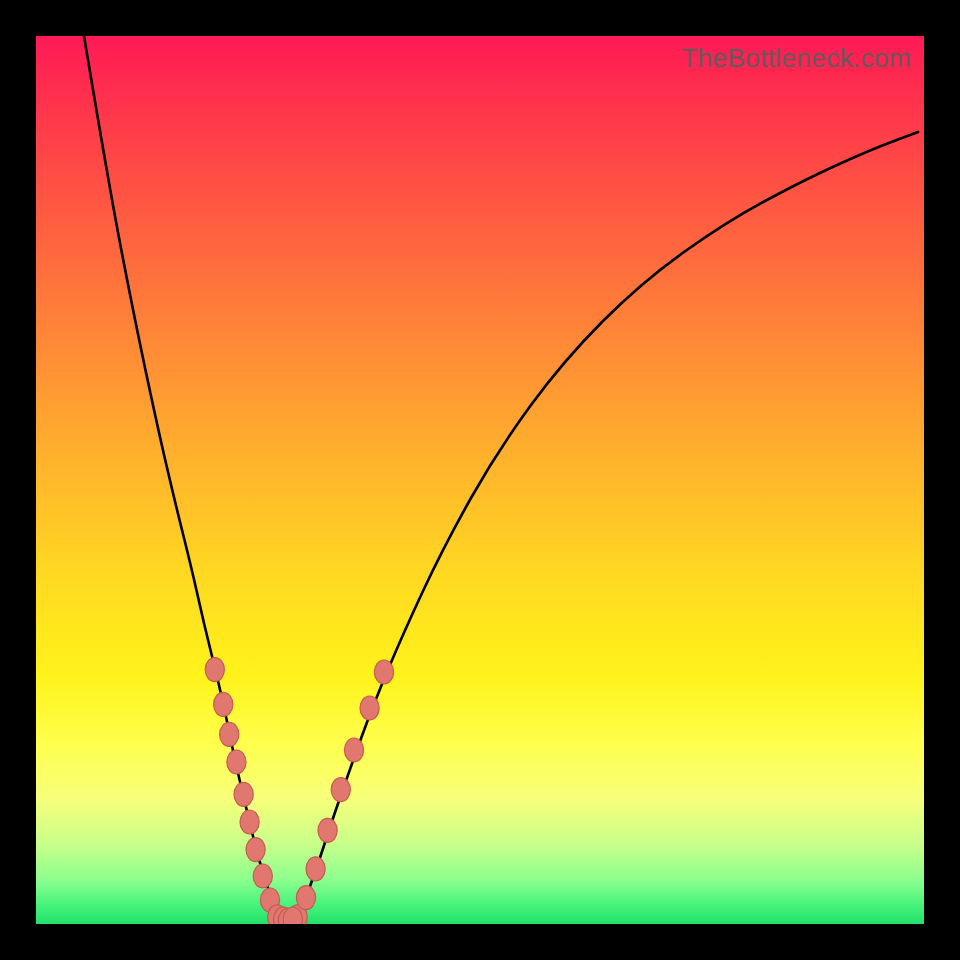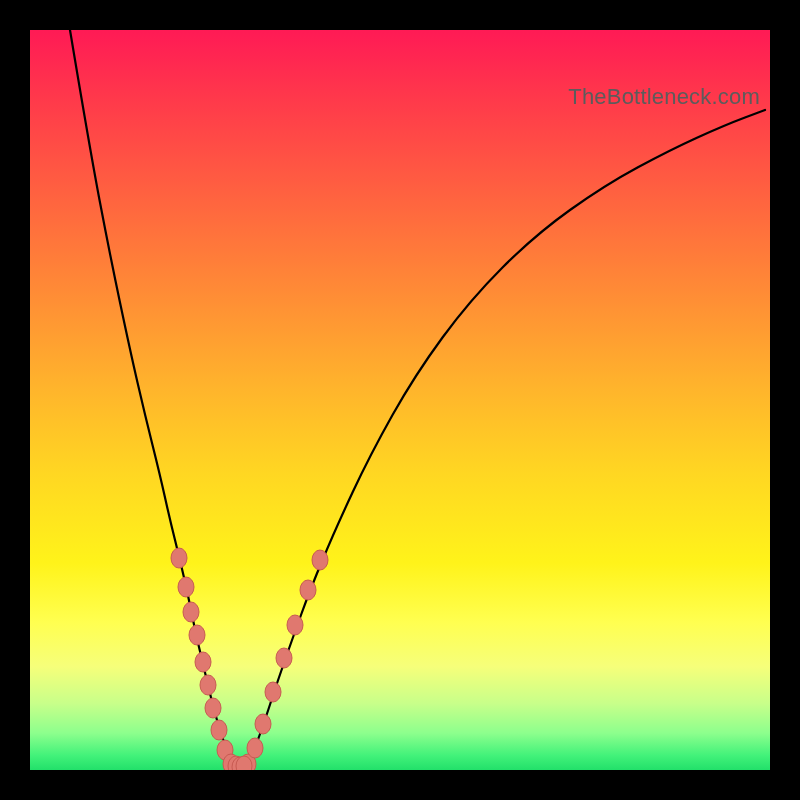--- a/index.html
+++ b/index.html
@@ -37,21 +37,20 @@
   }
   .watermark {
     position: absolute;
     top: 6px;
     right: 10px;
     color: #5c5c5c;
     font-size: 22px;
     font-weight: 500;
     letter-spacing: 0.2px;
     z-index: 5;
-    margin-top: 48px;
   }
   svg.plot {
     position: absolute;
     left: 0;
     top: 0;
     width: 740px;
     height: 740px;
   }
   .curve {
     fill: none;

